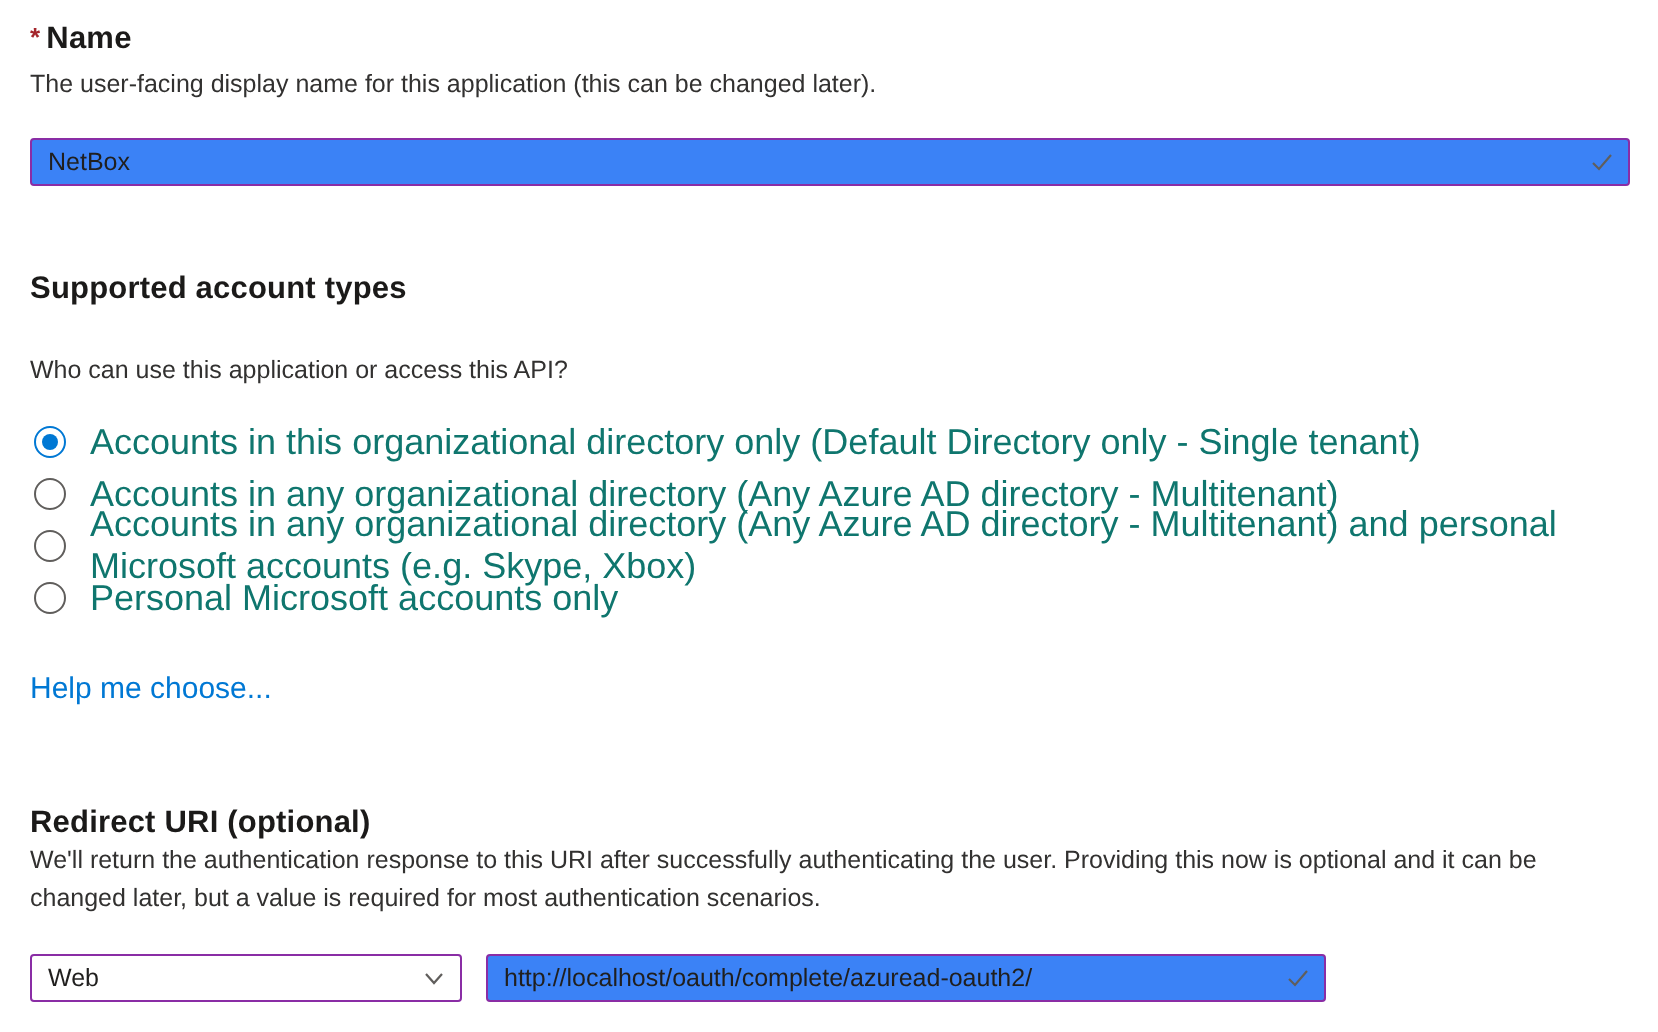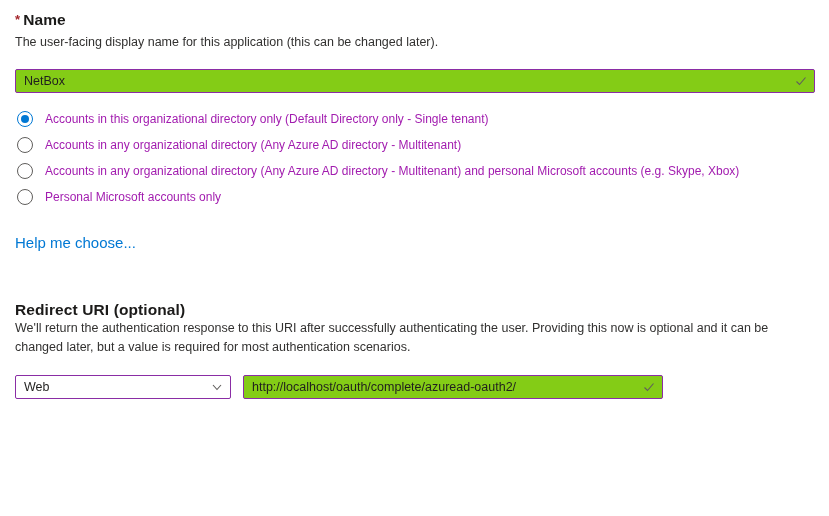--- a/index.html
+++ b/index.html
@@ -26,21 +26,21 @@
     line-height: 19px;
   }
   .mt-name-desc { margin-top: 4px; }
 
   
   .input-wrap { position: relative; display: inline-block; }
   .text-input {
     height: 24px;
     border: 1.2px solid #8a2da5;
     border-radius: 2px;
-    background: #84cc16;
+    background: #3b82f6;
     font-family: "Liberation Sans", sans-serif;
     font-size: 12.5px;
     color: #201f1e;
     padding: 0 26px 0 8px;
     outline: none;
     display: block;
   }
   .name-input { width: 800px; margin-top: 17px; }
   .uri-input { width: 420px; }
   .input-icon {
@@ -75,21 +75,21 @@
   .radio-control.selected { border: 1px solid #0078d4; }
   .radio-control.selected::after {
     content: "";
     position: absolute;
     left: 50%; top: 50%;
     width: 8px; height: 8px;
     border-radius: 50%;
     background: #0078d4;
     transform: translate(-50%, -50%);
   }
-  .radio-label { font-size: 12px; color: #a21caf; }
+  .radio-label { font-size: 18px; color: #0f766e; }
 
   
   .help-link {
     display: inline-block;
     margin-top: 24px;
     font-size: 15px;
     color: #0078d4;
     text-decoration: none;
     cursor: pointer;
   }
@@ -137,20 +137,22 @@
   <div class="input-wrap">
     <input class="text-input name-input" type="text" value="NetBox" style="">
     <span class="input-icon name-icon-pos">
       <svg class="glyph" width="14" height="14" viewBox="0 0 14 14">
         <path d="M2.5 7.5 L5.5 10.5 L11.5 3.5" fill="none" stroke="#605e5c" stroke-width="1.1"></path>
       </svg>
     </span>
   </div>
 
   
+  <div class="section-title mt-section2">Supported account types</div>
+  <div class="field-desc mt-question">Who can use this application or access this API?</div>
 
   <div class="radio-group">
     <div class="radio-row">
       <span class="radio-control selected"></span>
       <span class="radio-label">Accounts in this organizational directory only (Default Directory only - Single tenant)</span>
     </div>
     <div class="radio-row">
       <span class="radio-control"></span>
       <span class="radio-label">Accounts in any organizational directory (Any Azure AD directory - Multitenant)</span>
     </div>

